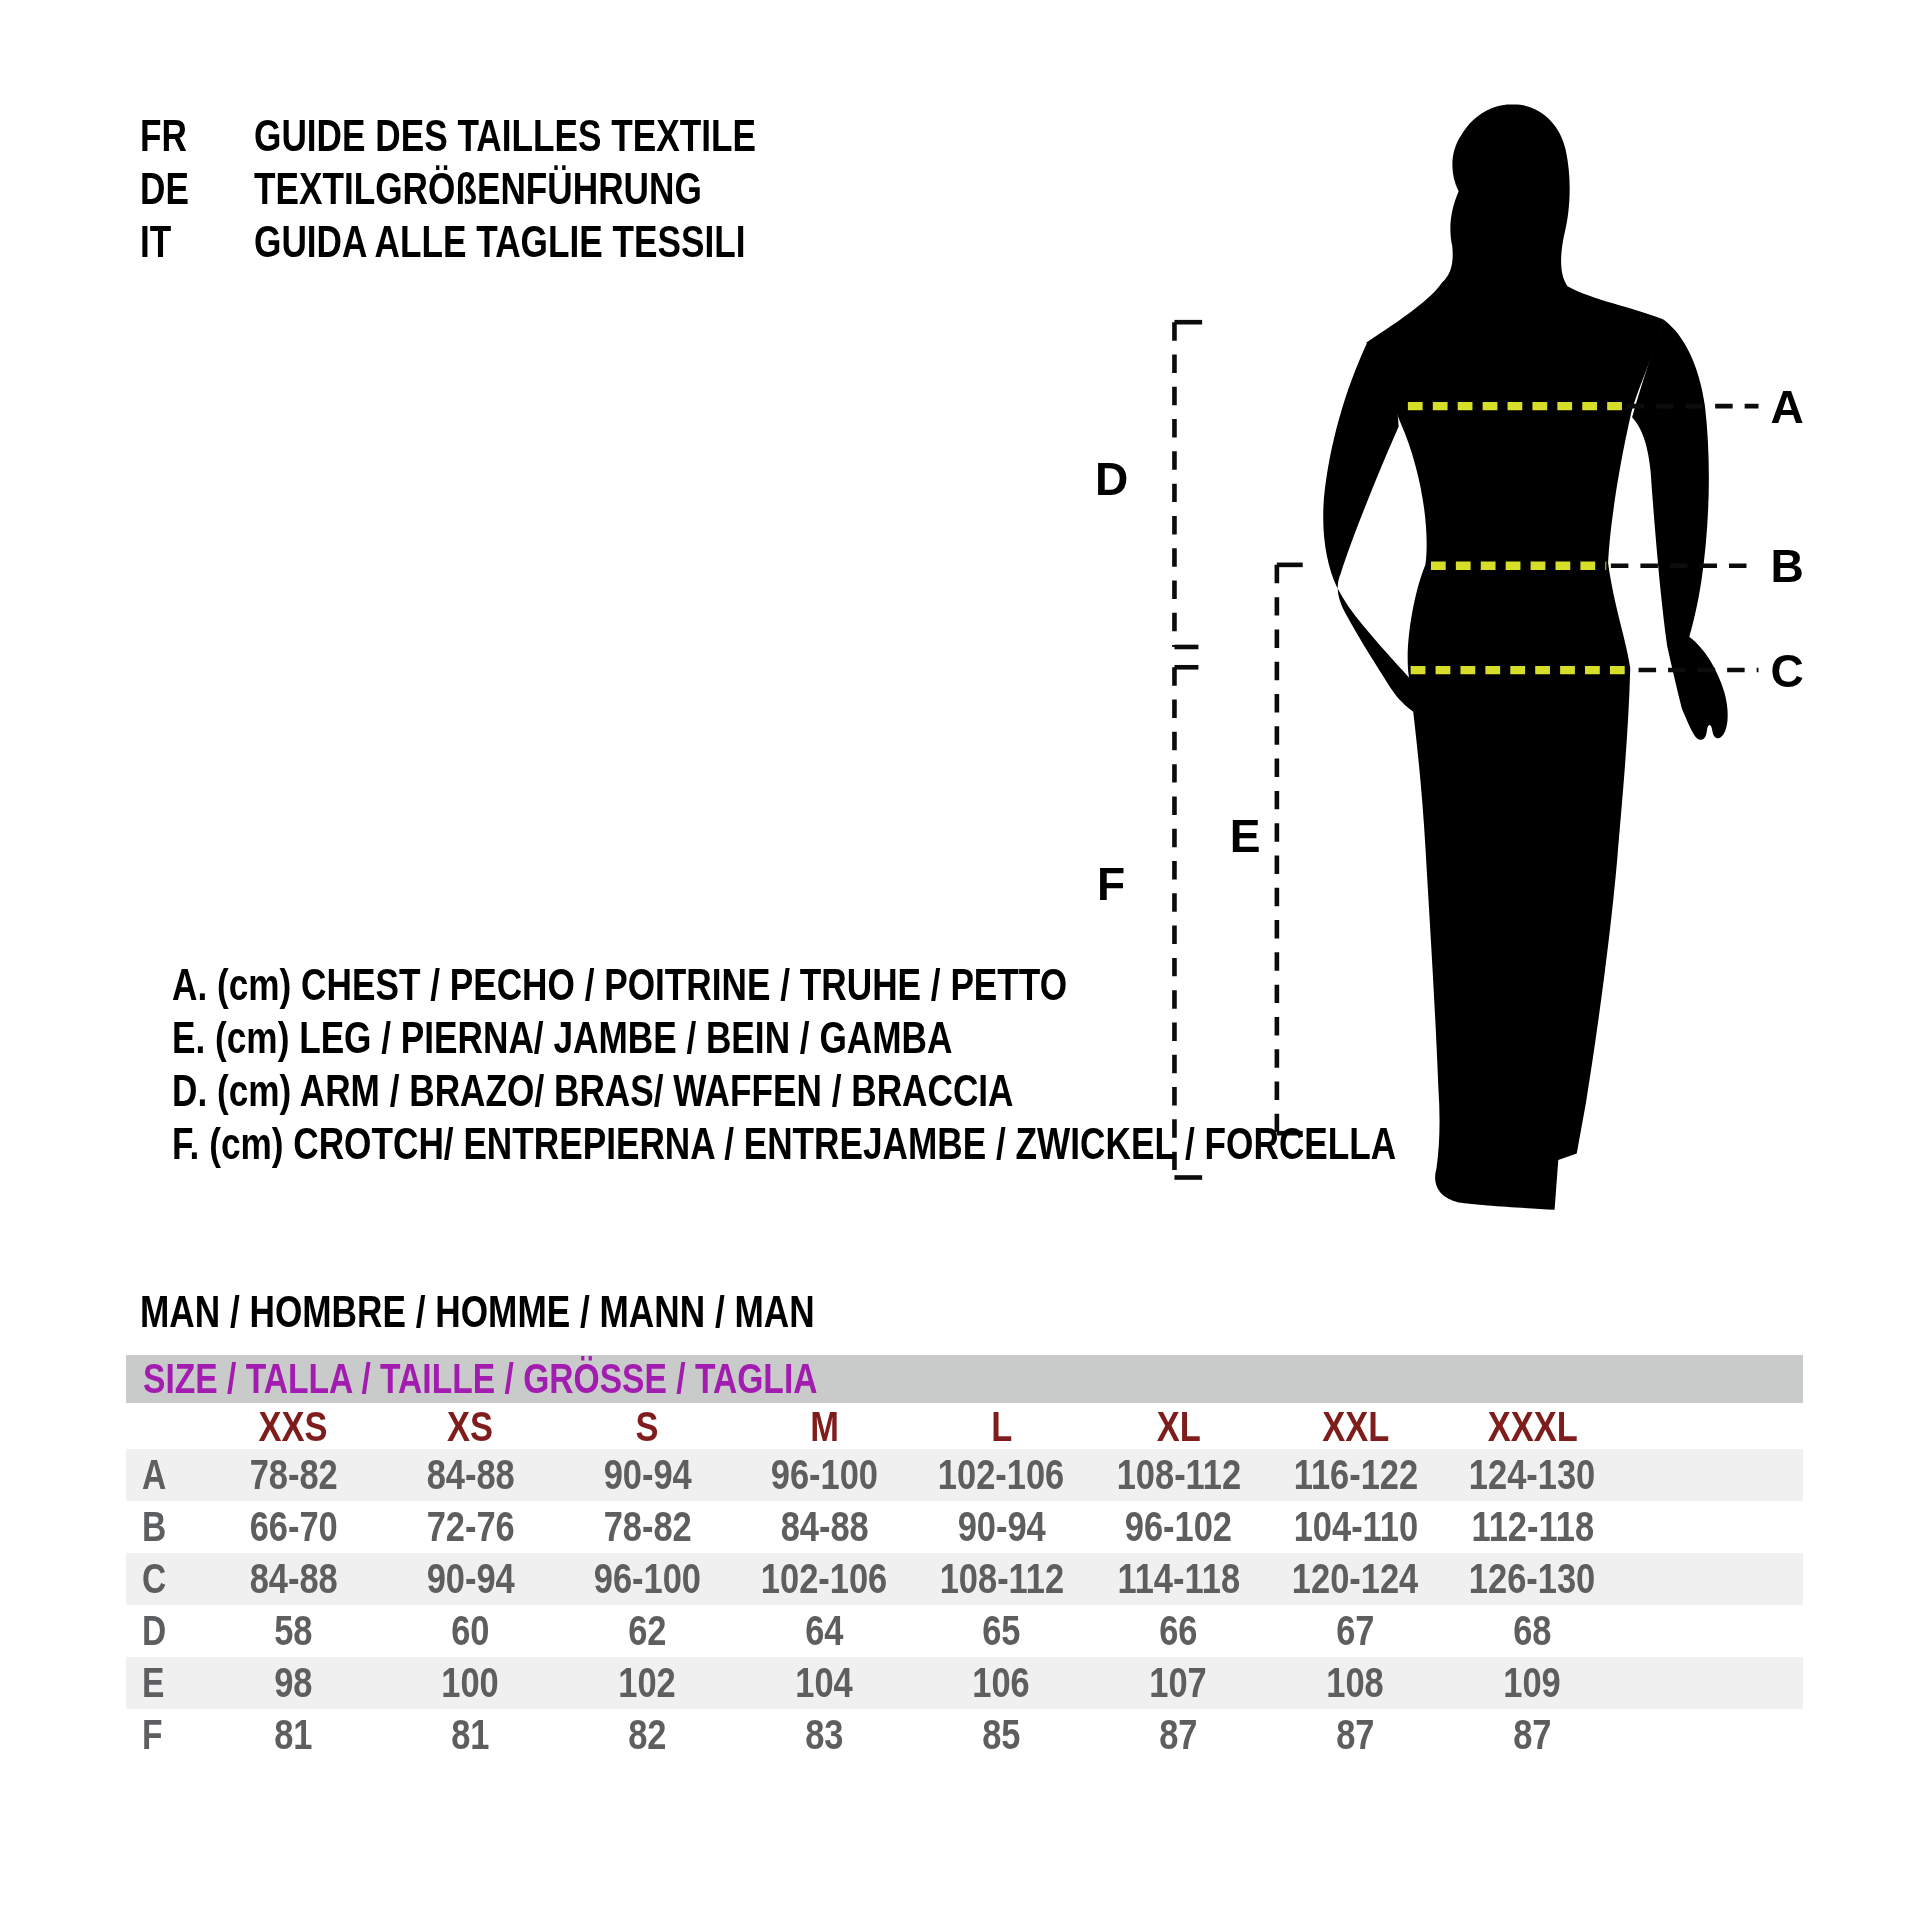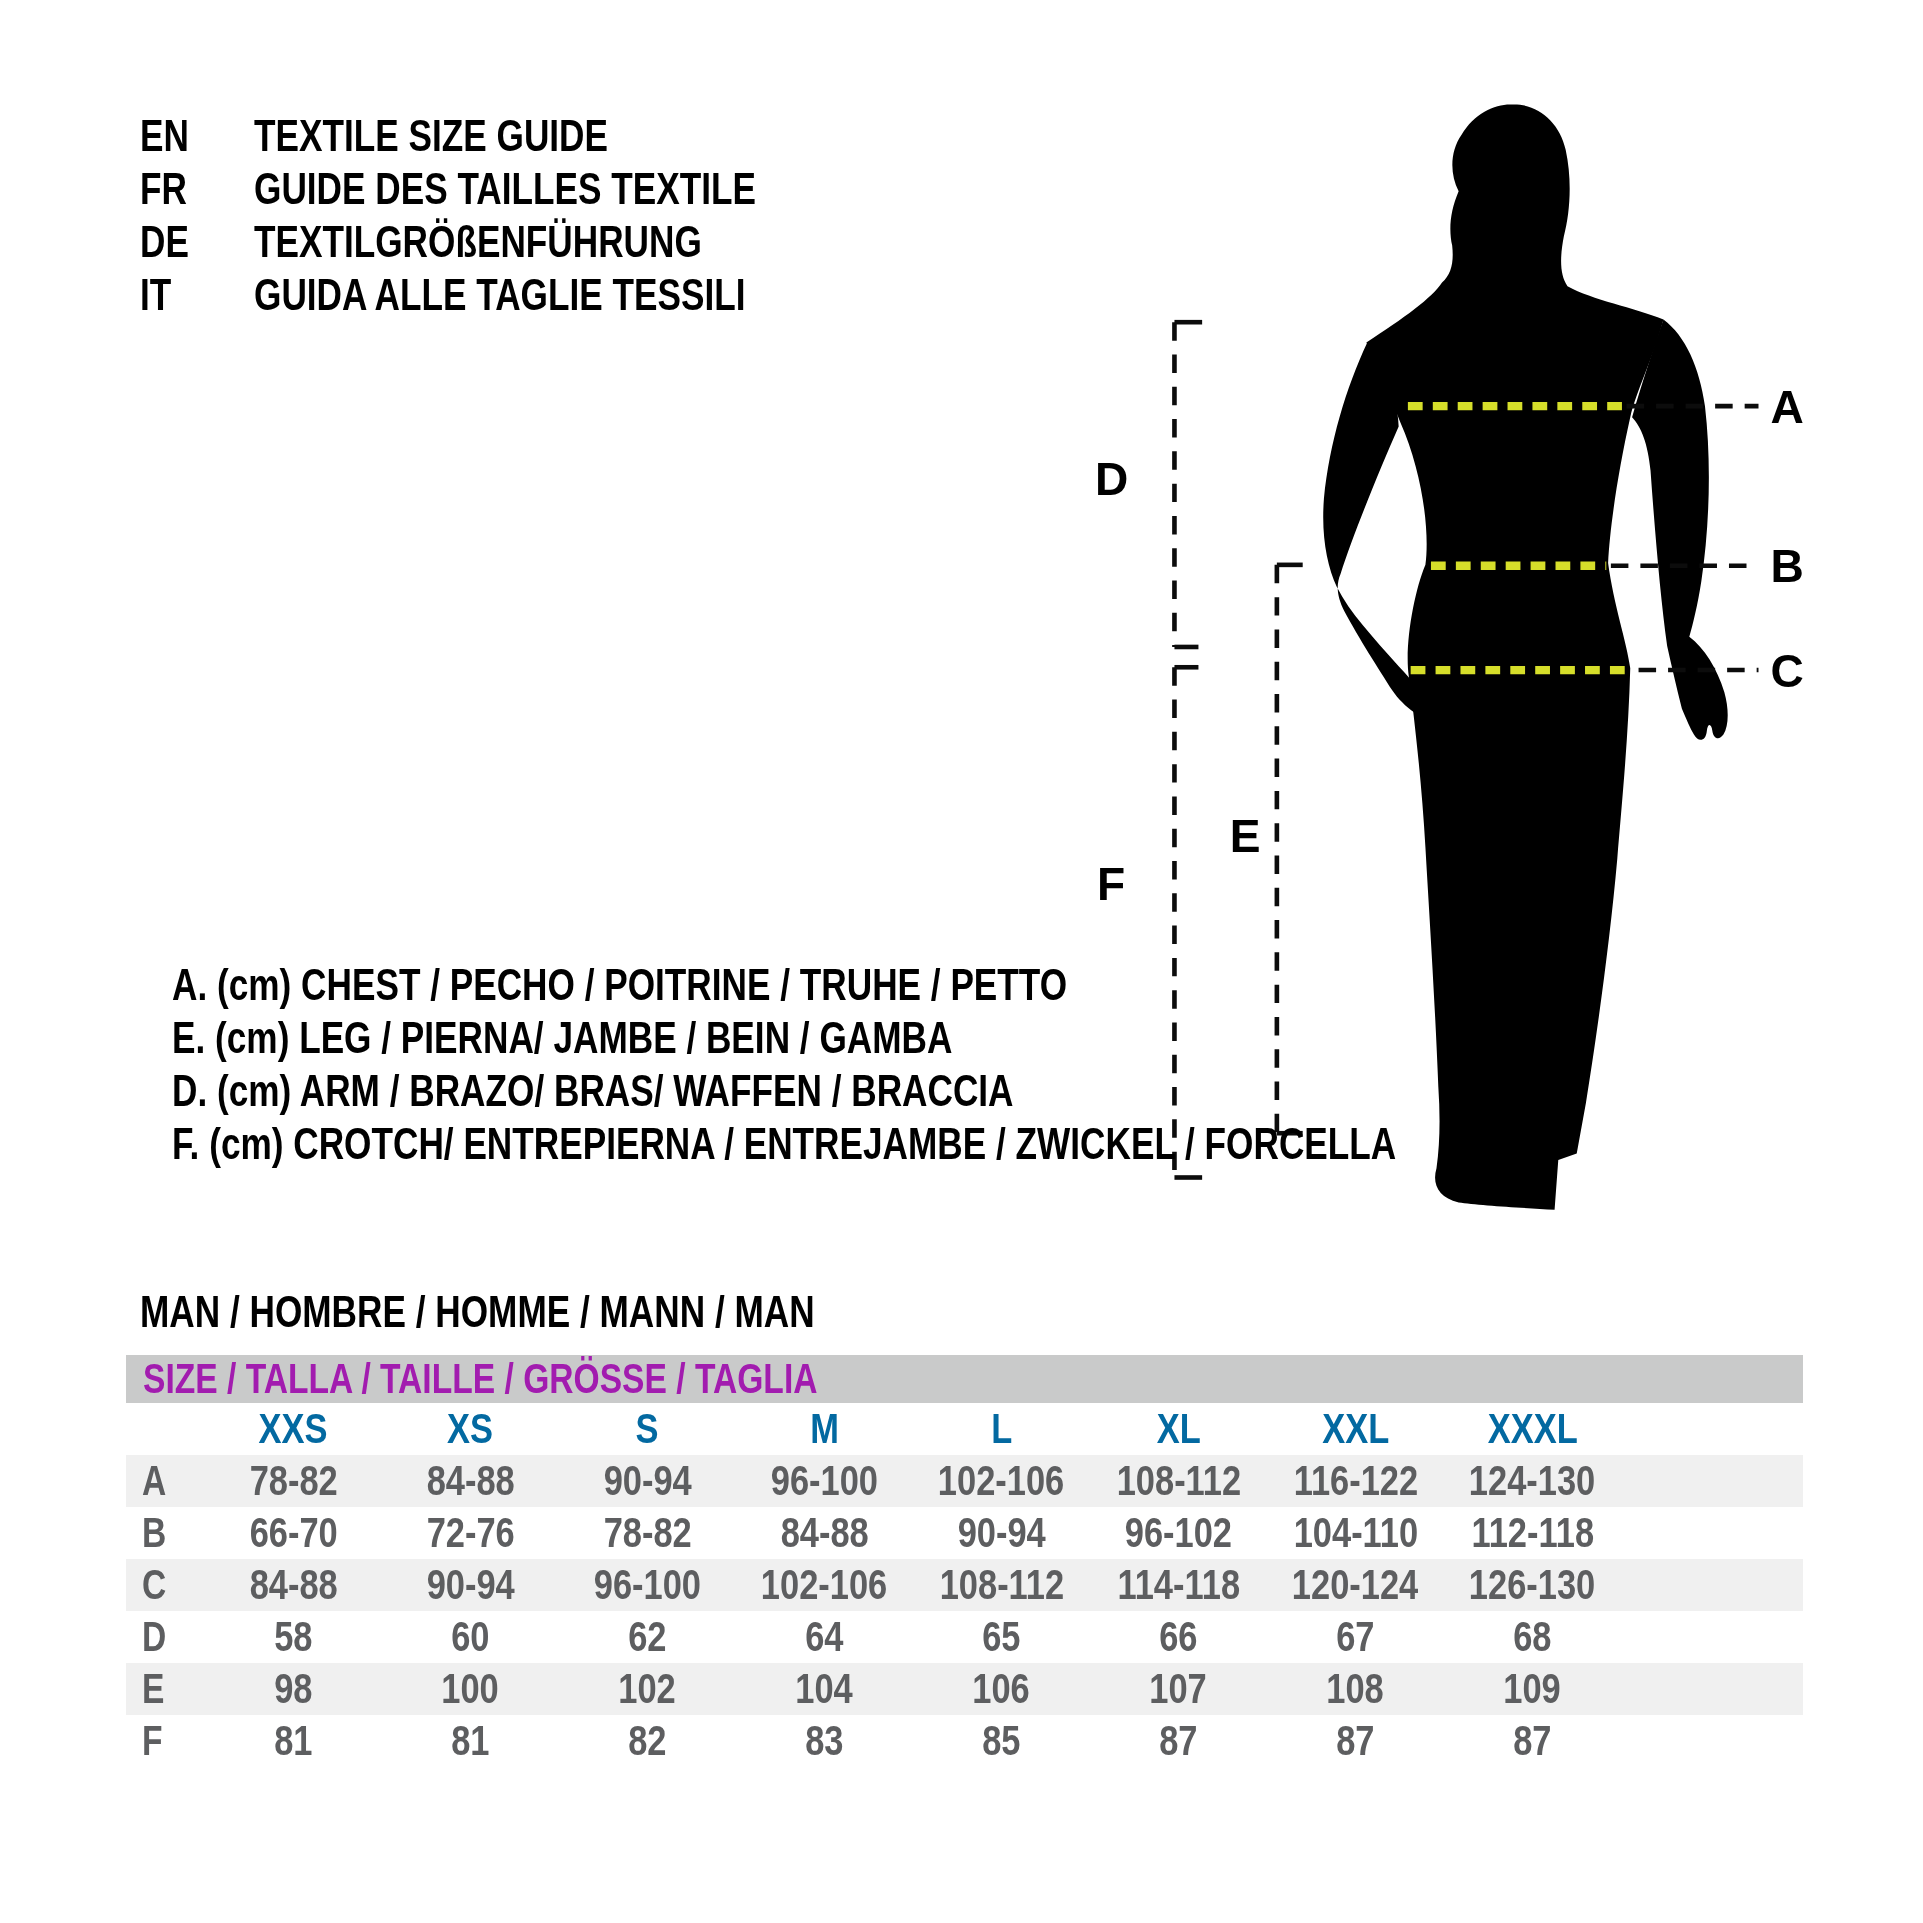--- a/index.html
+++ b/index.html
@@ -24,39 +24,35 @@
   .legend-block{position:absolute;left:140px;top:958px;}
   .legend-row{height:53px;display:flex;align-items:center;font-size:44px;font-weight:700;margin-left:32px;}
 
   
   .category-line{position:absolute;left:140px;top:1287px;height:53px;display:flex;align-items:flex-start;font-size:44px;font-weight:700;}
 
   
   .size-table{position:absolute;left:126px;top:1355px;width:1677px;font-weight:700;}
   .st-header{height:48px;background:#c9caca;color:#a21caf;display:flex;align-items:center;padding-left:16.6px;font-size:42px;box-sizing:border-box;}
   .st-row{display:grid;grid-template-columns:79px repeat(8,177px) 1fr;height:52px;align-items:center;color:#5d5e60;font-size:42px;}
-  .st-row.sizes{height:52px;color:#0369a1;}
+  .st-row.sizes{height:46px;color:#7f1d1d;}
   .st-row.shade{background:#f0f0f0;}
   .st-label{text-align:left;padding-left:15.7px;}
   .st-cell{text-align:center;}
 
   
   .figure-svg{position:absolute;left:997px;top:74px;width:831px;height:1181px;}
   .fig-label{font-family:"Liberation Sans",sans-serif;font-size:50px;fill:#000;font-weight:700;}
 </style>
 </head>
 <body>
 
 <div class="page">
 
   <div class="lang-block">
-    <div class="lang-row">
-      <span class="lang-code"><span class="cx">EN</span></span>
-      <span class="cx">TEXTILE SIZE GUIDE</span>
-    </div>
     <div class="lang-row">
       <span class="lang-code"><span class="cx">FR</span></span>
       <span class="cx">GUIDE DES TAILLES TEXTILE</span>
     </div>
     <div class="lang-row">
       <span class="lang-code"><span class="cx">DE</span></span>
       <span class="cx">TEXTILGRÖßENFÜHRUNG</span>
     </div>
     <div class="lang-row">
       <span class="lang-code"><span class="cx">IT</span></span>

